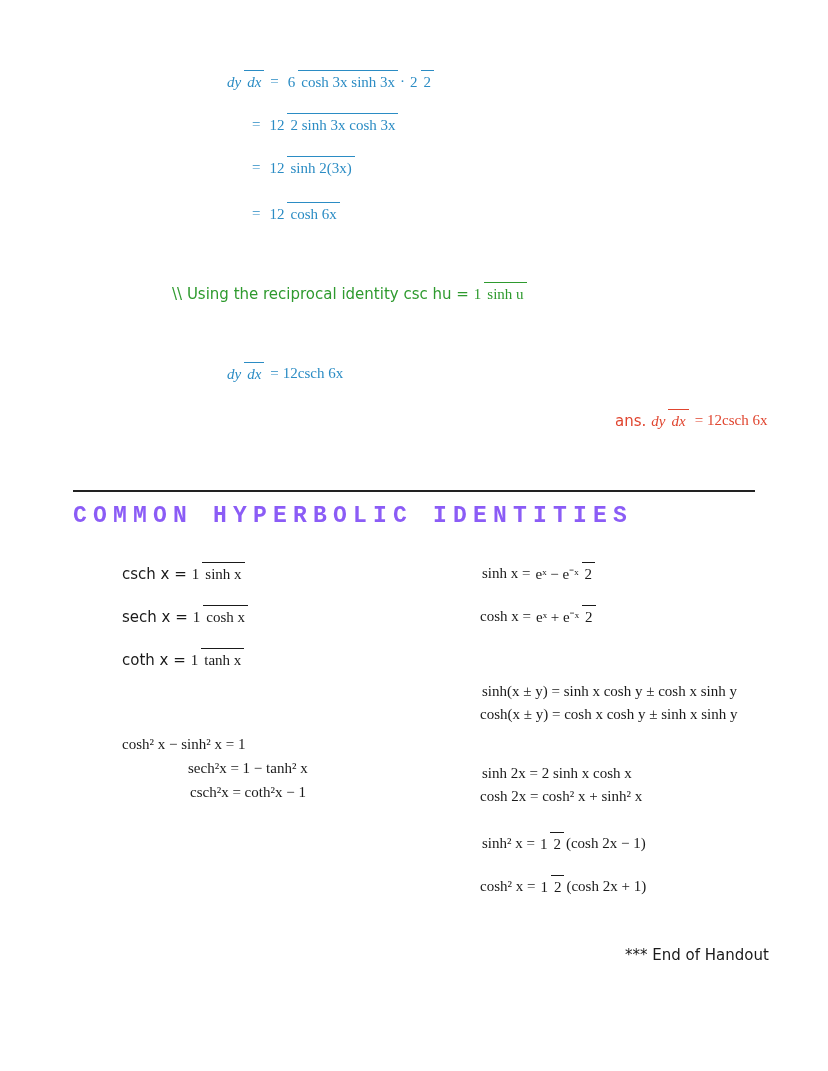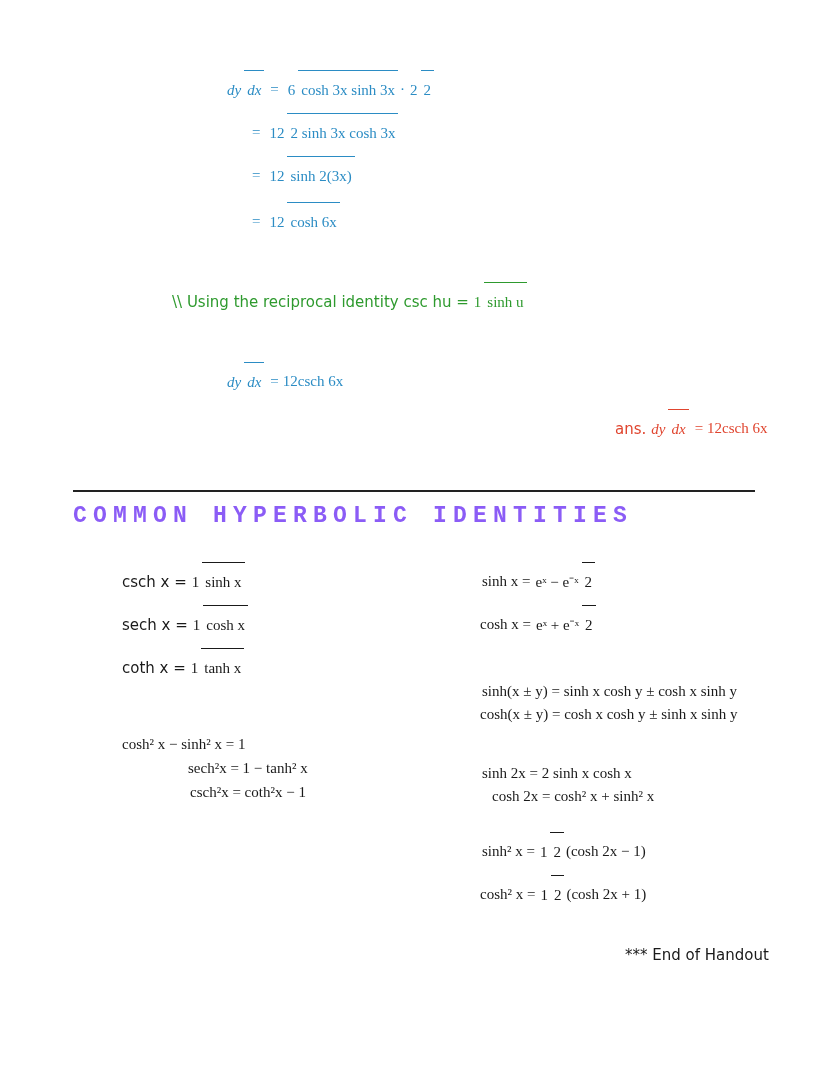--- a/index.html
+++ b/index.html
@@ -6,21 +6,21 @@
   body { width:828px; height:1071px; position:relative; overflow:hidden;
          font-family:"Liberation Serif", serif; color:#1a1a1a; }
   .sans { font-family:"DejaVu Sans", "Liberation Sans", sans-serif; }
   .blue { color:#2b8cc4; }
   .green { color:#2e9a2e; }
   .red { color:#e0452f; }
   .black { color:#1a1a1a; }
   i, .it { font-style:italic; }
   .frac { display:inline-flex; flex-direction:row; align-items:center; vertical-align:middle; margin:0 2px; }
   .frac .num { padding:0 3px; line-height:20px; }
-  .frac .den { padding:9px 3px; line-height:20px; border-top:1px solid currentColor; }
+  .frac .den { padding:1px 3px; line-height:20px; border-top:1px solid currentColor; }
   .row { position:absolute; white-space:nowrap; font-size:15px; display:flex; align-items:center; }
   .eq { margin:0 4px; }
   .rule { position:absolute; left:73px; top:490px; width:682px; height:2px; background:#222; }
   .heading { position:absolute; left:73px; top:503px; font-size:23px; font-weight:bold;
              letter-spacing:6.2px; font-family:"Liberation Mono", monospace; color:#8b5cf6; }
   .sm { font-size:15px; }
 </style>
 </head>
 <body>
 
@@ -133,21 +133,21 @@
   <span class="frac">
       <span class="num">eˣ + e⁻ˣ</span>
       <span class="den">2</span>
     </span>
 </div>
 
 <div class="row black" style="left:482px;top:683px;">sinh(x ± y) = sinh x cosh y ± cosh x sinh y</div>
 <div class="row black" style="left:480px;top:706px;">cosh(x ± y) = cosh x cosh y ± sinh x sinh y</div>
 
 <div class="row black" style="left:482px;top:765px;">sinh 2x = 2 sinh x cosh x</div>
-<div class="row black" style="left:480px;top:788px;margin-left:12px;">cosh 2x = cosh² x + sinh² x</div>
+<div class="row black" style="left:480px;top:788px;">cosh 2x = cosh² x + sinh² x</div>
 
 <div class="row black" style="left:482px;top:832px;">
   <span>sinh² x =</span>
   <span class="frac">
       <span class="num">1</span>
       <span class="den">2</span>
     </span>
   <span>(cosh 2x − 1)</span>
 </div>
 <div class="row black" style="left:480px;top:875px;">

